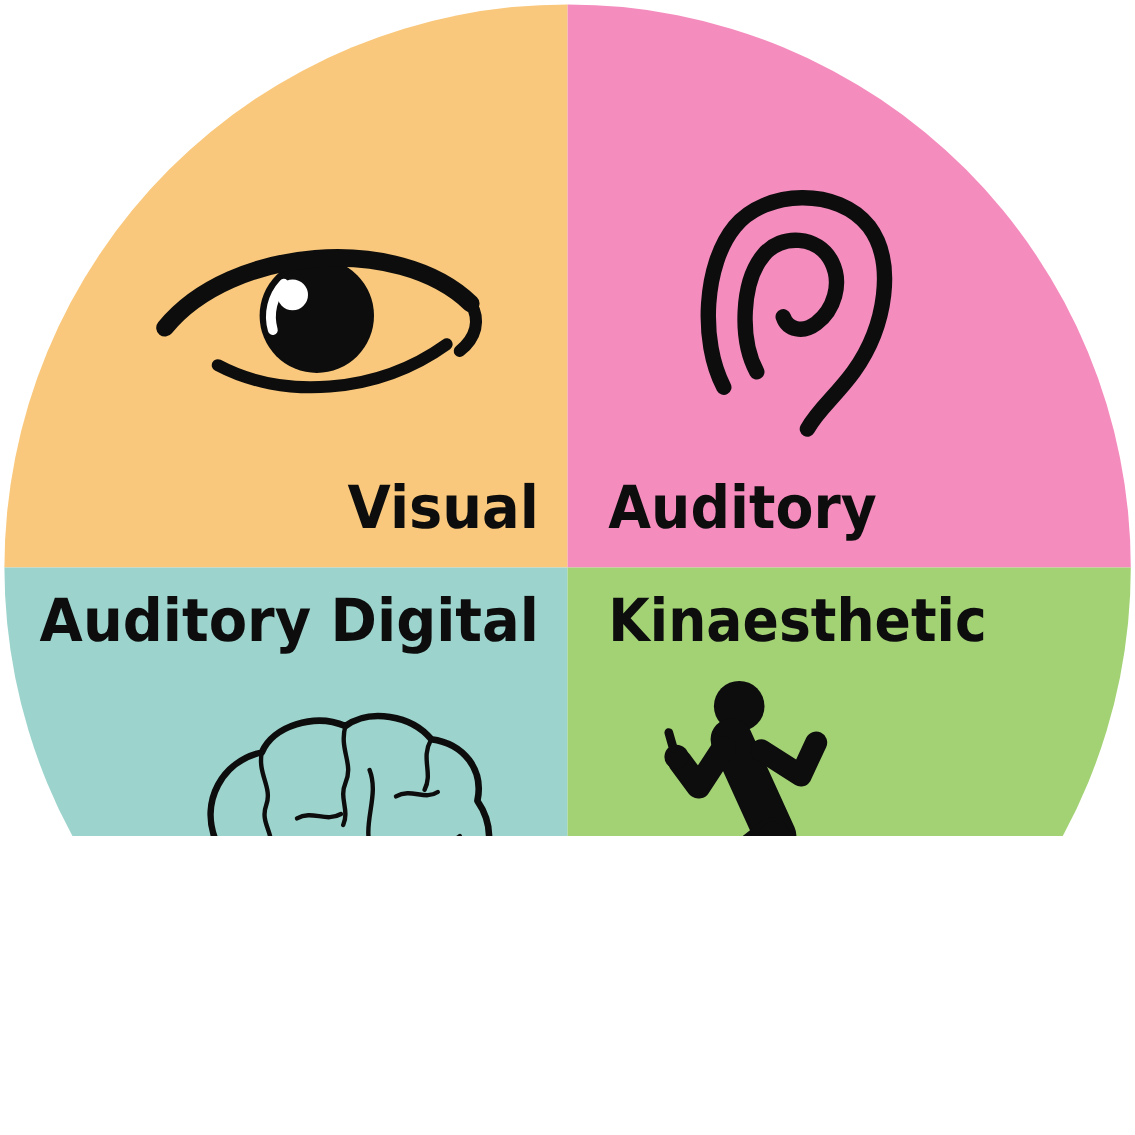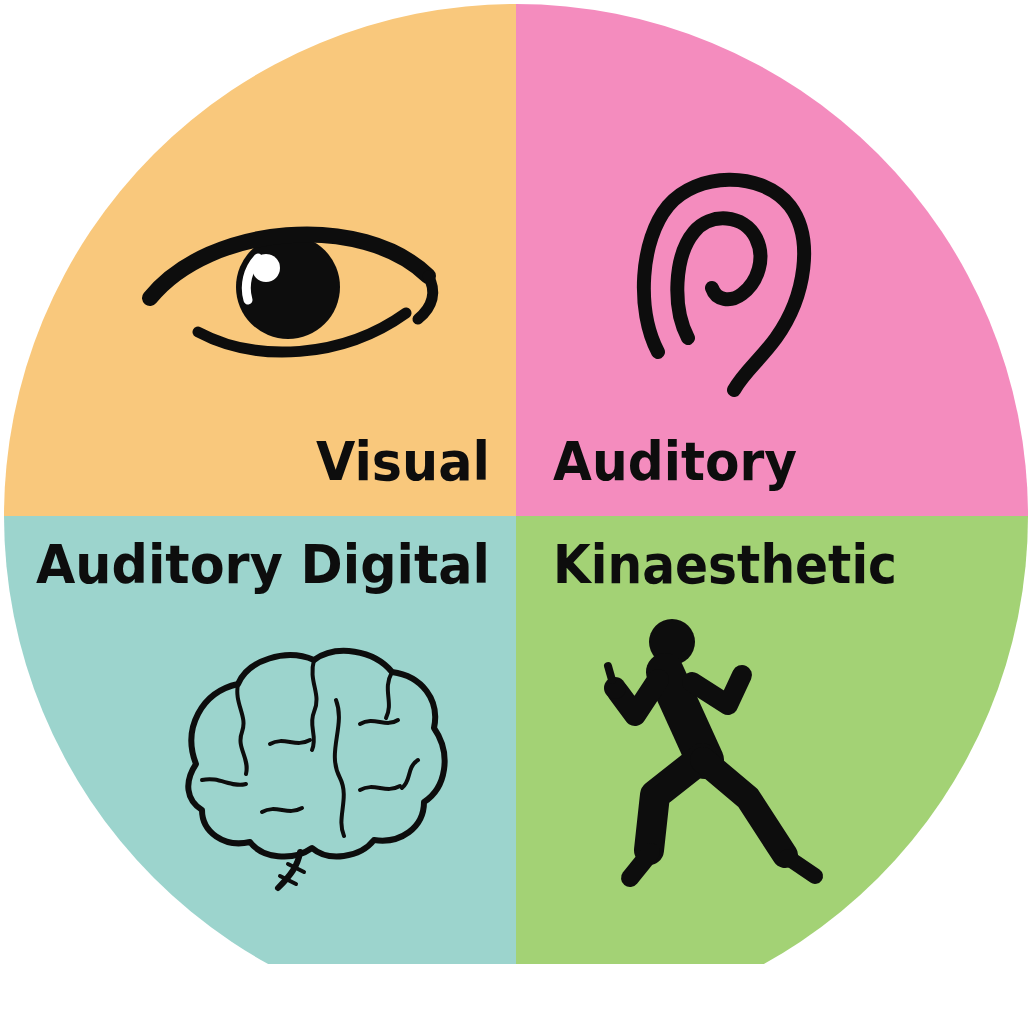--- a/index.html
+++ b/index.html
@@ -3,21 +3,21 @@
 <meta charset="utf-8">
 <style>
   html, body {
     margin: 0;
     padding: 0;
     background: #ffffff;
   }
   .stage {
     position: relative;
     width: 1032px;
-    height: 964px;
+    height: 760px;
     background: #ffffff;
     overflow: hidden;
     font-family: "DejaVu Sans", "Liberation Sans", sans-serif;
   }
   svg { display: block; }
   .quad-label {
     font-family: "DejaVu Sans", "Liberation Sans", sans-serif;
     font-weight: bold;
     fill: #0d0d0d;
   }

